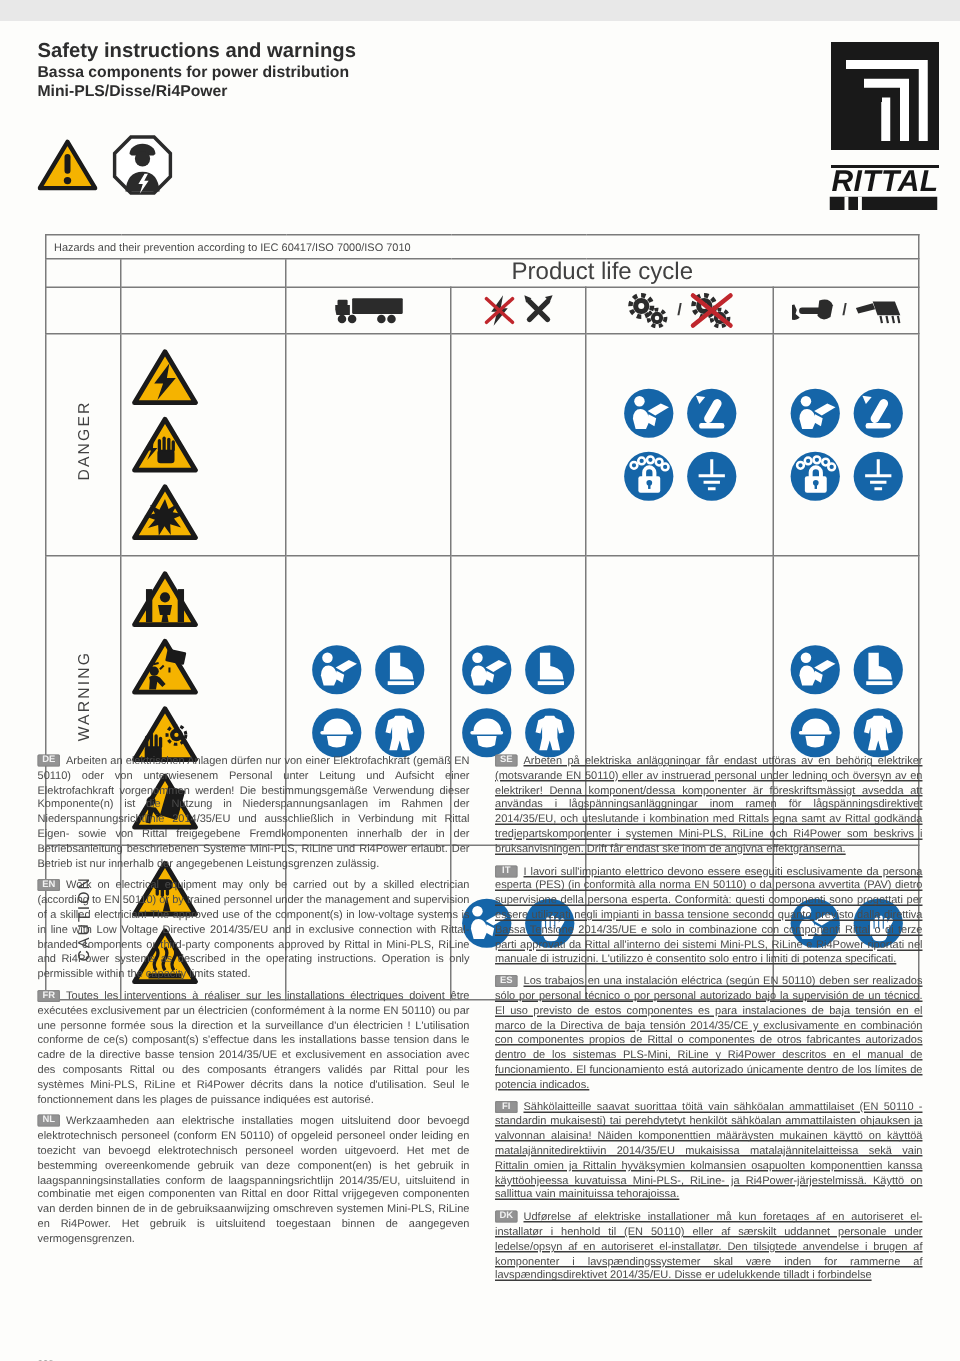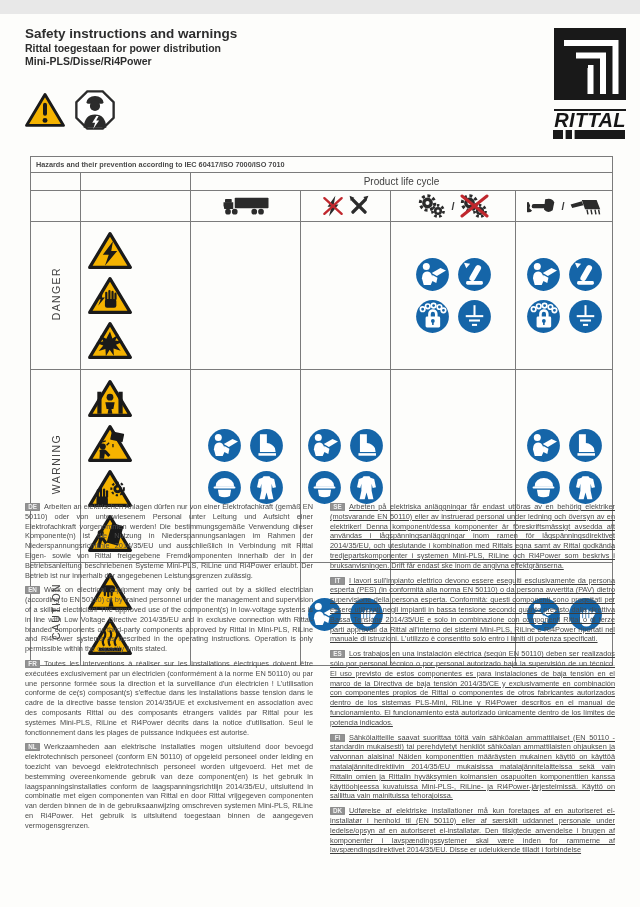--- a/index.html
+++ b/index.html
@@ -11,22 +11,22 @@
   .logo{position:absolute;right:13px;top:14px;width:74px;text-align:center;}
   .logo .rule{height:2px;background:#191919;margin:5px 1px 0 1px;}
   .logo .wordmark{font-size:20px;font-weight:bold;font-style:italic;letter-spacing:.3px;color:#161616;line-height:18px;}
   .logo .bar{display:block;margin-top:1px;}
   .hdr-icons{position:absolute;left:25px;top:76px;display:flex;align-items:center;gap:10px;}
   .hdr-icons svg{display:block;}
   
   .tblwrap{position:absolute;left:30px;top:142px;width:582px;}
   table{border-collapse:collapse;table-layout:fixed;width:582px;}
   td,th{border:1px solid #7b7b7b;padding:0;vertical-align:middle;}
-  tr.cap td{font-size:7.3px;text-align:left;padding:2.5px 5px;color:#4a4a4a;height:10px;font-weight:bold;}
-  tr.plc td{height:17px;font-size:10px;color:#414141;text-align:center;}
+  tr.cap td{font-size:7.3px;text-align:left;padding:2.5px 5px;color:#4a4a4a;height:10px;}
+  tr.plc td{height:17px;font-size:16px;color:#414141;text-align:center;}
   tr.ico td{height:30px;}
   .lc{display:flex;justify-content:center;align-items:center;gap:4px;}
   .lc .icon{display:flex;}
   .slash{font-size:11px;color:#3a3a3a;font-weight:bold;}
   td.rlabel{text-align:center;}
   td.rlabel span{display:inline-block;writing-mode:vertical-rl;transform:rotate(180deg);font-size:10.5px;letter-spacing:1.4px;color:#414141;}
   tr.rowd>td{height:100px;} tr.roww>td{height:97px;} tr.rowc>td{height:84px;}
   .hazcell{display:flex;flex-wrap:wrap;gap:6px 9px;padding:9px 7px;align-content:flex-start;}
   .hazcell .icon svg{width:44px;height:39px;display:block;}
   td.mand{vertical-align:middle;}
@@ -41,21 +41,21 @@
   .pageno{position:absolute;left:25px;top:892px;font-size:6.5px;color:#8b8b8b;}
   .icon{display:inline-flex;}
 </style>
 </head>
 <body>
 
 <div class="page">
 
   <div class="titles">
     <h1>Safety instructions and warnings</h1>
-    <div class="sub">Rittal toegestaan for power distribution</div>
+    <div class="sub">Bassa components for power distribution</div>
     <div class="sub">Mini-PLS/Disse/Ri4Power</div>
   </div>
 
   <div class="logo">
     <svg class="mark" width="72" height="72" viewBox="0 0 72 72">
       <rect width="72" height="72" fill="#191919"></rect>
       <g stroke="#ffffff" stroke-width="6" fill="none">
         <path d="M10 15 H61.5 V66"></path>
         <path d="M22 27.5 H49 V66"></path>
         <path d="M34 40 H36.5 V66"></path>

